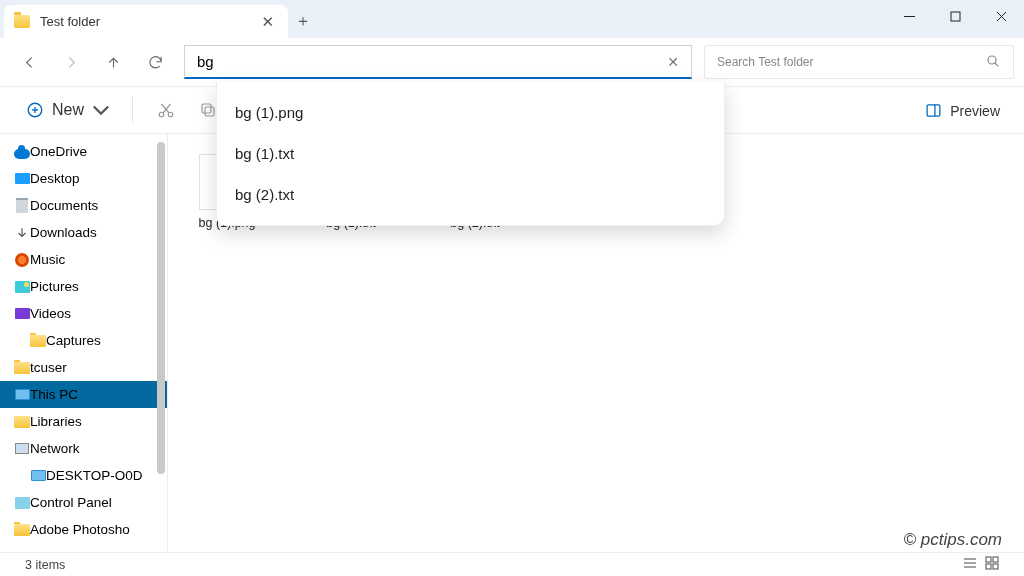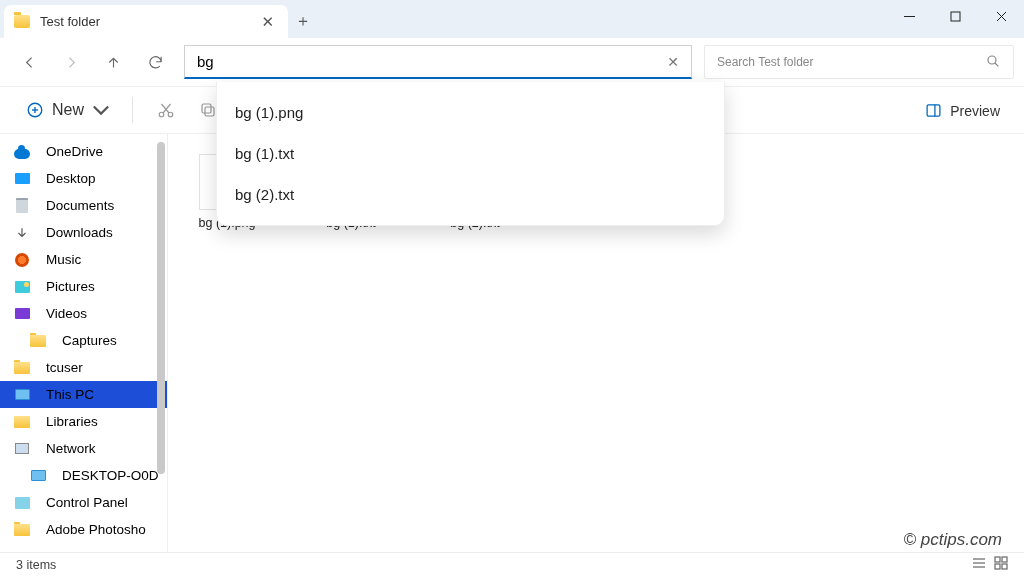--- a/index.html
+++ b/index.html
@@ -29,23 +29,23 @@
 .newbtn svg{width:18px;height:18px;color:#0067c0}
 .tdiv{width:1px;height:26px;background:#e3e3e3;margin:0 12px}
 .ticon{width:42px;height:40px;display:flex;align-items:center;justify-content:center;color:#999}
 .ticon svg{width:18px;height:18px}
 .preview{margin-left:auto;display:flex;align-items:flex-end;gap:8px;font-size:14px;color:#333;padding:6px 8px}
 .preview svg{width:17px;height:17px;color:#0067c0}
 .body{display:flex; height:420px;}
 .tree{width:168px; border-right:1px solid #eee; overflow-y:auto; padding-top:4px; font-size:13.5px; position:relative;}
 .tree::-webkit-scrollbar{width:0}
 .scrollhint{position:absolute; right:2px; top:8px; width:8px; height:332px; background:#c9c9c9; border-radius:4px; z-index:1;}
-.tnode{display:flex; align-items:center; height:27px; padding-left:14px; gap:16px; white-space:nowrap; overflow:hidden;}
+.tnode{display:flex; align-items:center; height:27px; padding-left:14px; gap:0; white-space:nowrap; overflow:hidden;}
 .tnode.i1{padding-left:30px}
-.tnode.sel{background:#1d4ed8}
+.tnode.sel{background:#0369a1}
 .tnode .ic{width:16px;height:16px;flex:none;display:flex;align-items:center;justify-content:center}
 .ic-folder{background:linear-gradient(#ffe18a,#f7c33a);width:16px;height:12px;border-radius:1px;position:relative}
 .ic-folder:before{content:"";position:absolute;top:-2px;left:0;width:6px;height:2px;background:#f7c33a;border-radius:1px 1px 0 0}
 .ic-cloud{width:16px;height:10px;background:#0078d4;border-radius:5px;position:relative;top:2px}
 .ic-cloud:before{content:"";position:absolute;width:7px;height:7px;background:#0078d4;border-radius:50%;top:-4px;left:4px}
 .ic-desktop{width:15px;height:11px;background:#1a9fff;border-radius:1px}
 .ic-doc{width:12px;height:15px;background:#cfd6dc;border-radius:1px;border-top:2px solid #9aa4ae}
 .ic-music{width:14px;height:14px;background:radial-gradient(circle,#ff7b2e 40%,#d64a00 42%);border-radius:50%}
 .ic-pic{width:15px;height:12px;background:#3ecbdc;border-radius:1px;position:relative}
 .ic-pic:after{content:"";position:absolute;width:5px;height:5px;background:#ffd862;border-radius:50%;top:1px;right:1px}
@@ -55,21 +55,21 @@
 .ic-net{width:14px;height:11px;border:1px solid #888;background:#cde}
 .ic-panel{width:15px;height:12px;background:#86d2e8;border-radius:1px}
 .ic-bin{width:12px;height:14px;background:#dfe4e8;border-radius:1px;border-top:2px solid #a0a8ae}
 .content{flex:1; padding:20px 24px; position:relative}
 .files{display:flex;gap:54px}
 .file{width:70px;text-align:center;font-size:12.5px;color:#222}
 .thumb{width:56px;height:56px;margin:0 auto 6px;background:#fff;border:1px solid #e2e2e2;position:relative}
 .thumb.png{background:linear-gradient(to right,#fff 35%,#1279d6 35% 72%,#1fb1e6 72%)}
 .thumb.txt:before,.thumb.txt:after{content:"";position:absolute;left:6px;right:6px;height:1px;background:#c9c9c9}
 .thumb.txt:before{top:10px;box-shadow:0 5px #c9c9c9,0 10px #c9c9c9,0 15px #c9c9c9,0 20px #c9c9c9,0 25px #c9c9c9,0 30px #c9c9c9,0 35px #c9c9c9}
-.status{position:absolute;bottom:0;left:0;right:0;height:24px;border-top:1px solid #eee;display:flex;align-items:center;padding:0 16px;font-size:12.5px;color:#444;background:#fff}
+.status{position:absolute;bottom:0;left:0;right:0;height:24px;border-top:1px solid #eee;display:flex;align-items:center;padding:0 25px;font-size:12.5px;color:#444;background:#fff}
 .status .vbtns{margin-left:auto;display:flex;gap:8px;color:#666}
 .vbtns svg{width:14px;height:14px}
 .watermark{position:absolute;right:22px;bottom:26px;font-size:17px;color:#444;font-style:italic}
 </style>
 </head>
 <body>
 
 <div class="titlebar">
   <div class="tab">
     <span class="folder-ico"></span>

